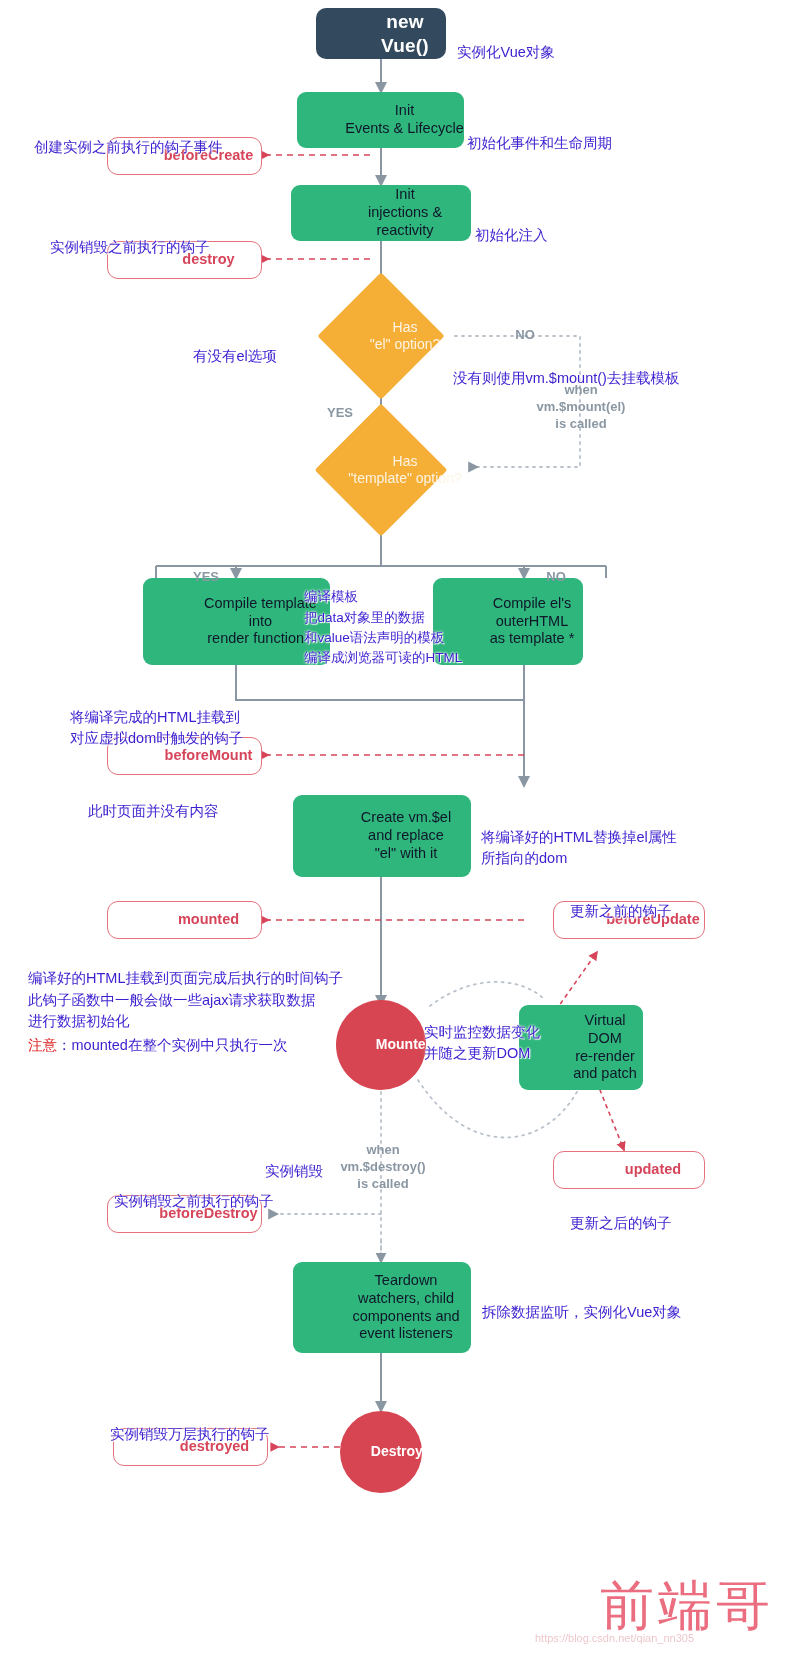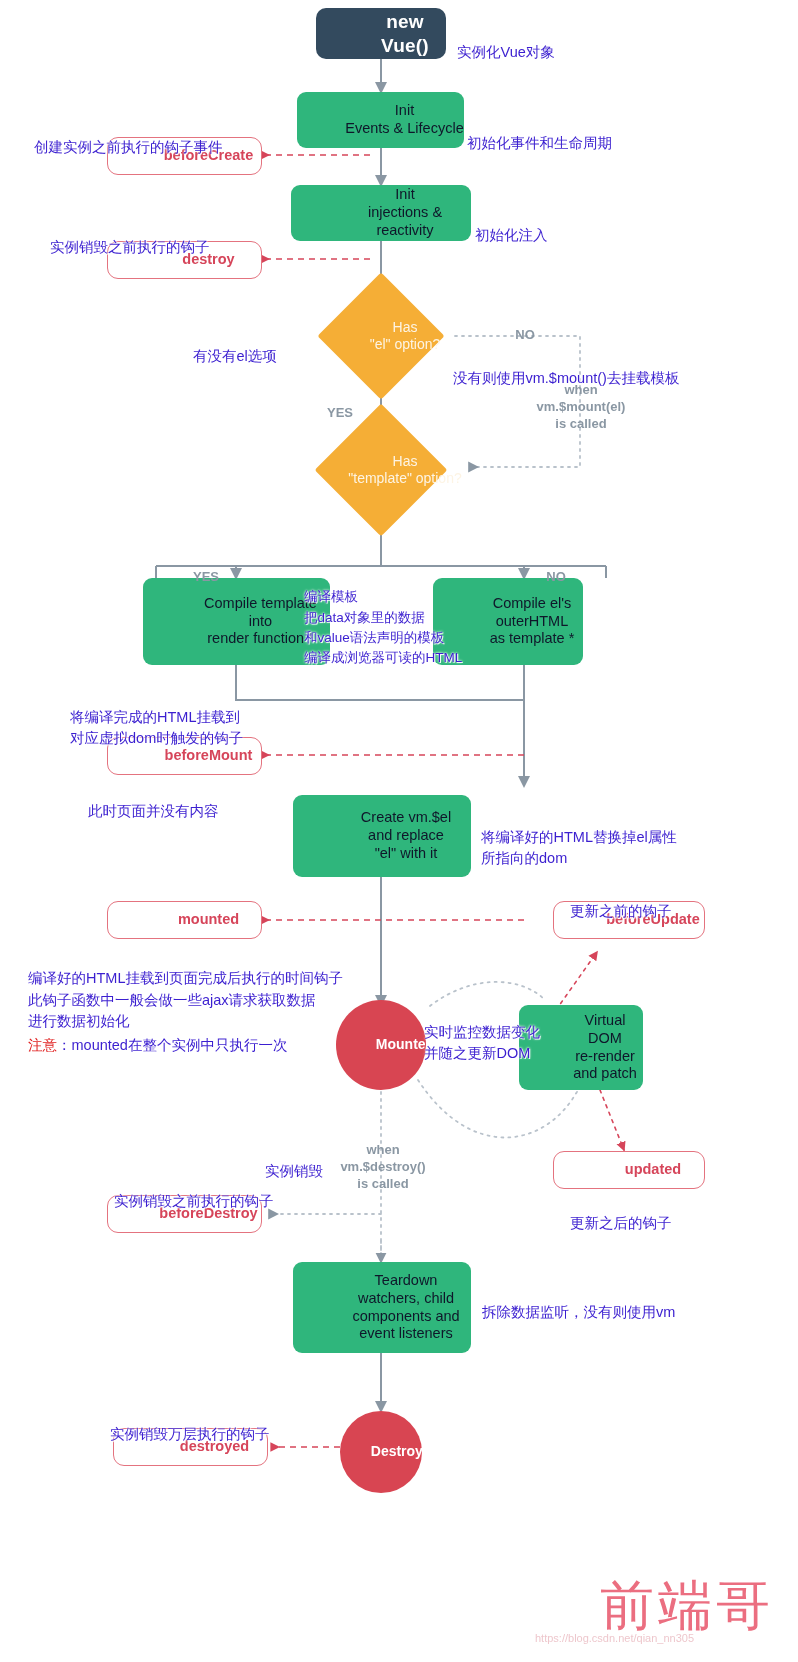--- a/index.html
+++ b/index.html
@@ -344,21 +344,21 @@
   <div class="anno" style="left:265px; top:1140px;">
     <span>实例销毁</span>
   </div>
   <div class="anno" style="left:570px; top:1192px;">
     <span>更新之后的钩子</span>
   </div>
   <div class="anno" style="left:114px; top:1170px;">
     <span>实例销毁之前执行的钩子</span>
   </div>
   <div class="anno" style="left:482px; top:1281px;">
-    <span>拆除数据监听，没有则使用vm</span>
+    <span>拆除数据监听，实例化Vue对象</span>
   </div>
   <div class="anno" style="left:110px; top:1403px;">
     <span>实例销毁万层执行的钩子</span>
   </div>
 
   <div class="watermark" style="left:600px; top:1570px;">
     <span>前端哥</span>
   </div>
   <div class="watermark-url" style="left:535px; top:1632px;">
     <span>https://blog.csdn.net/qian_nn305</span>

